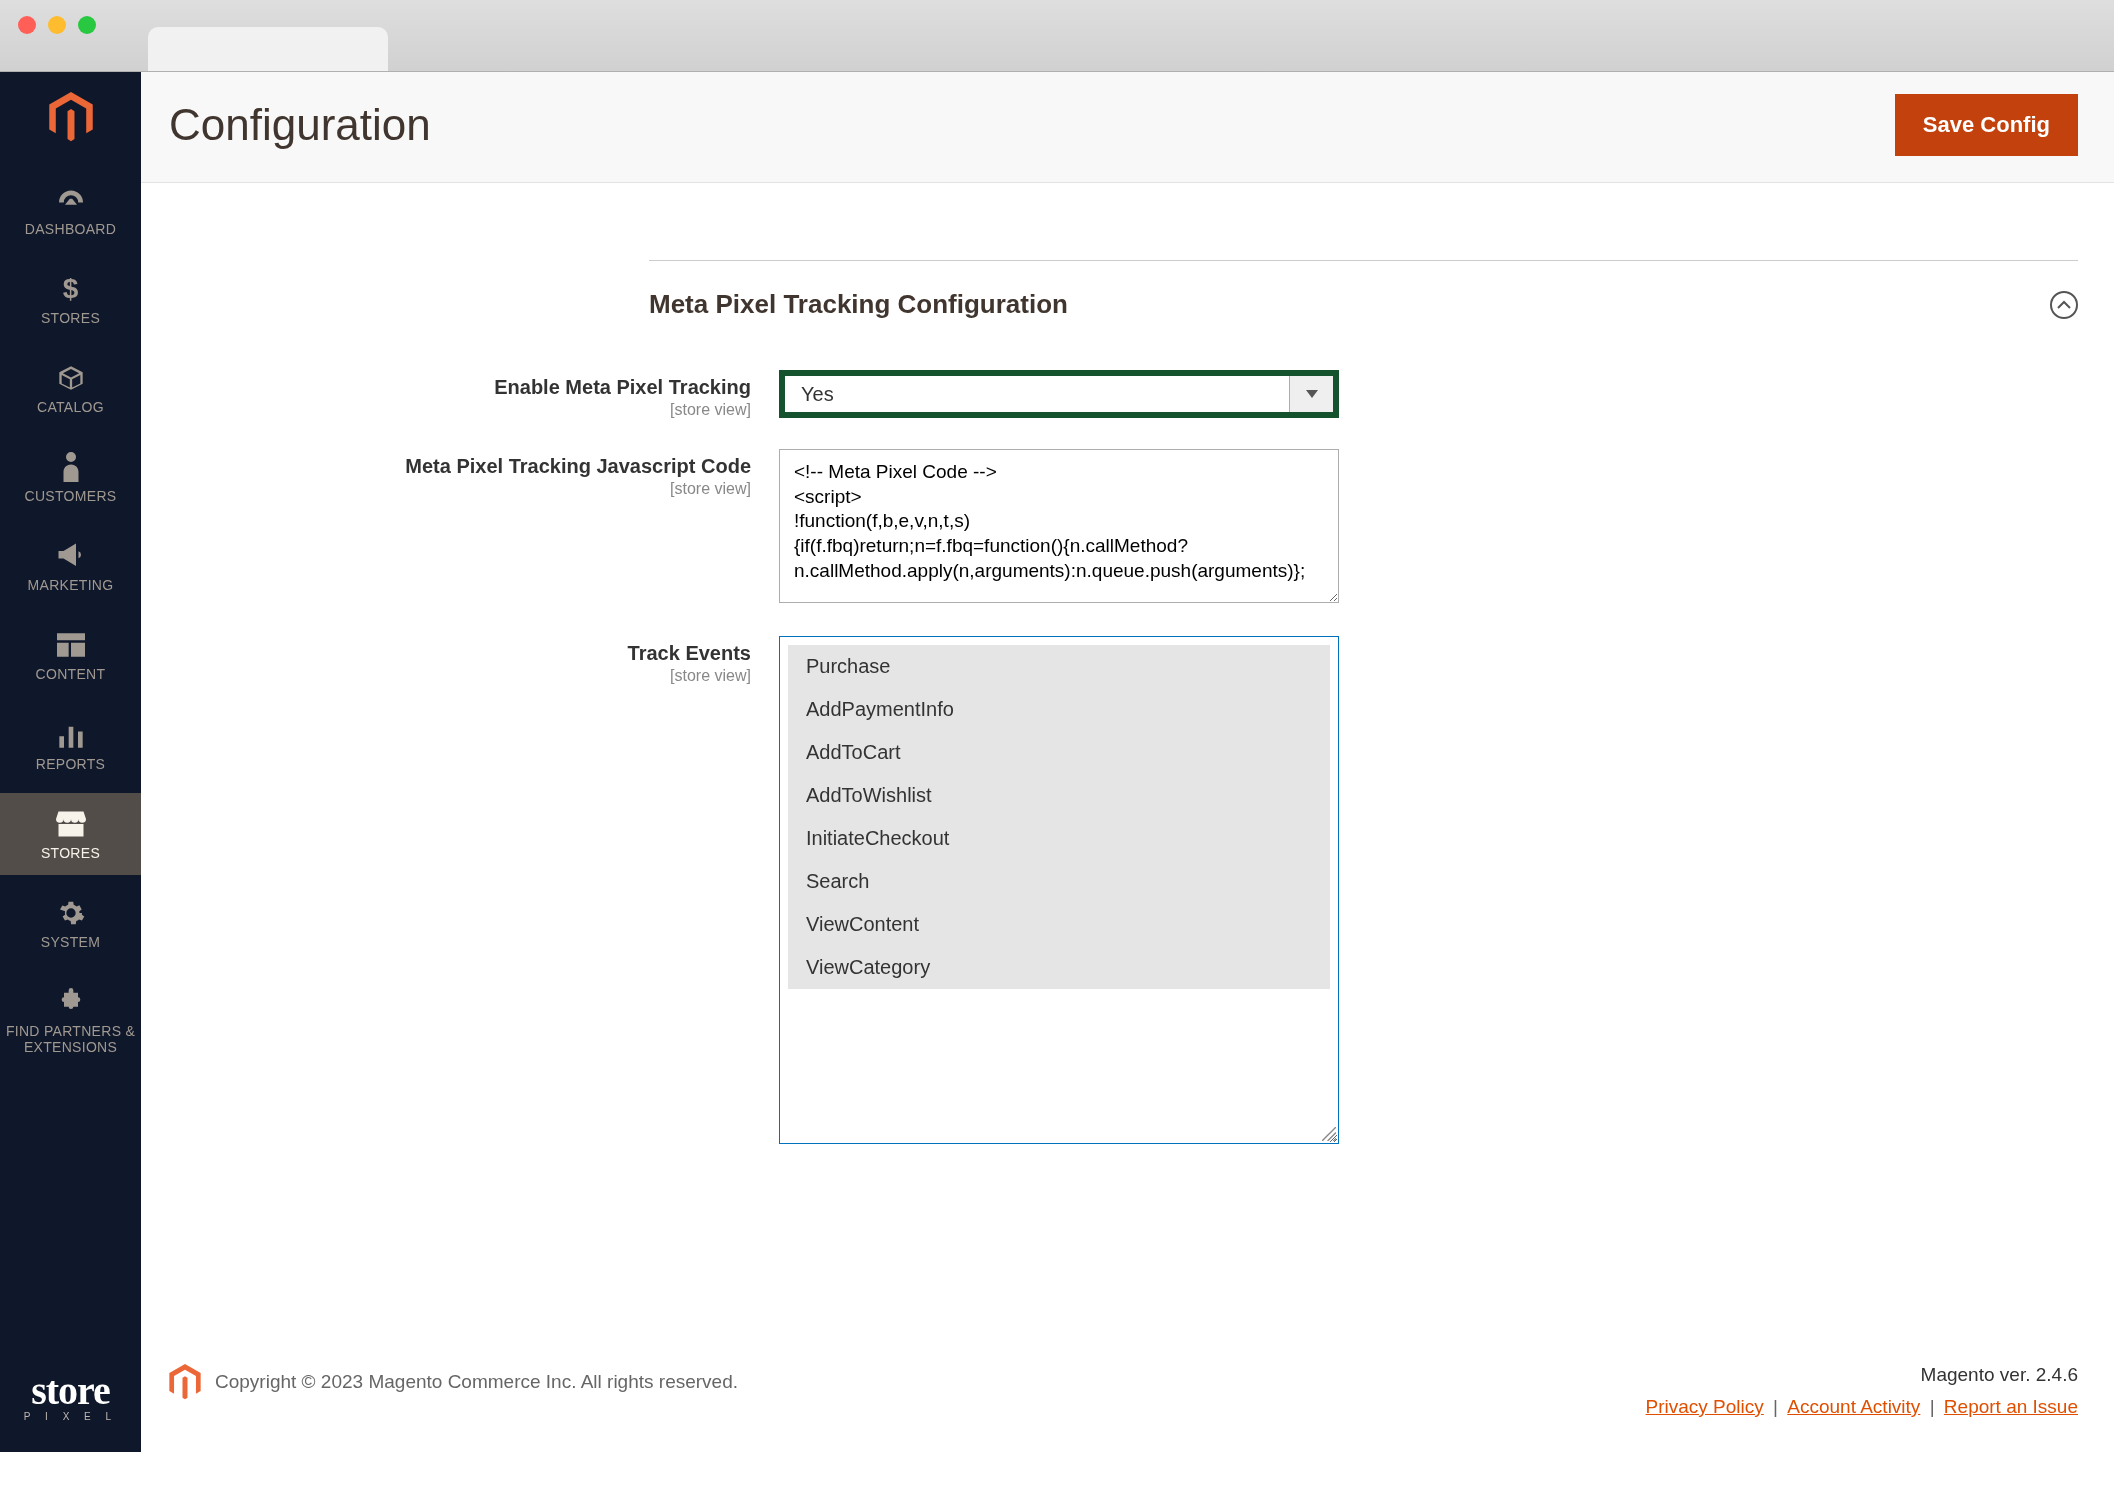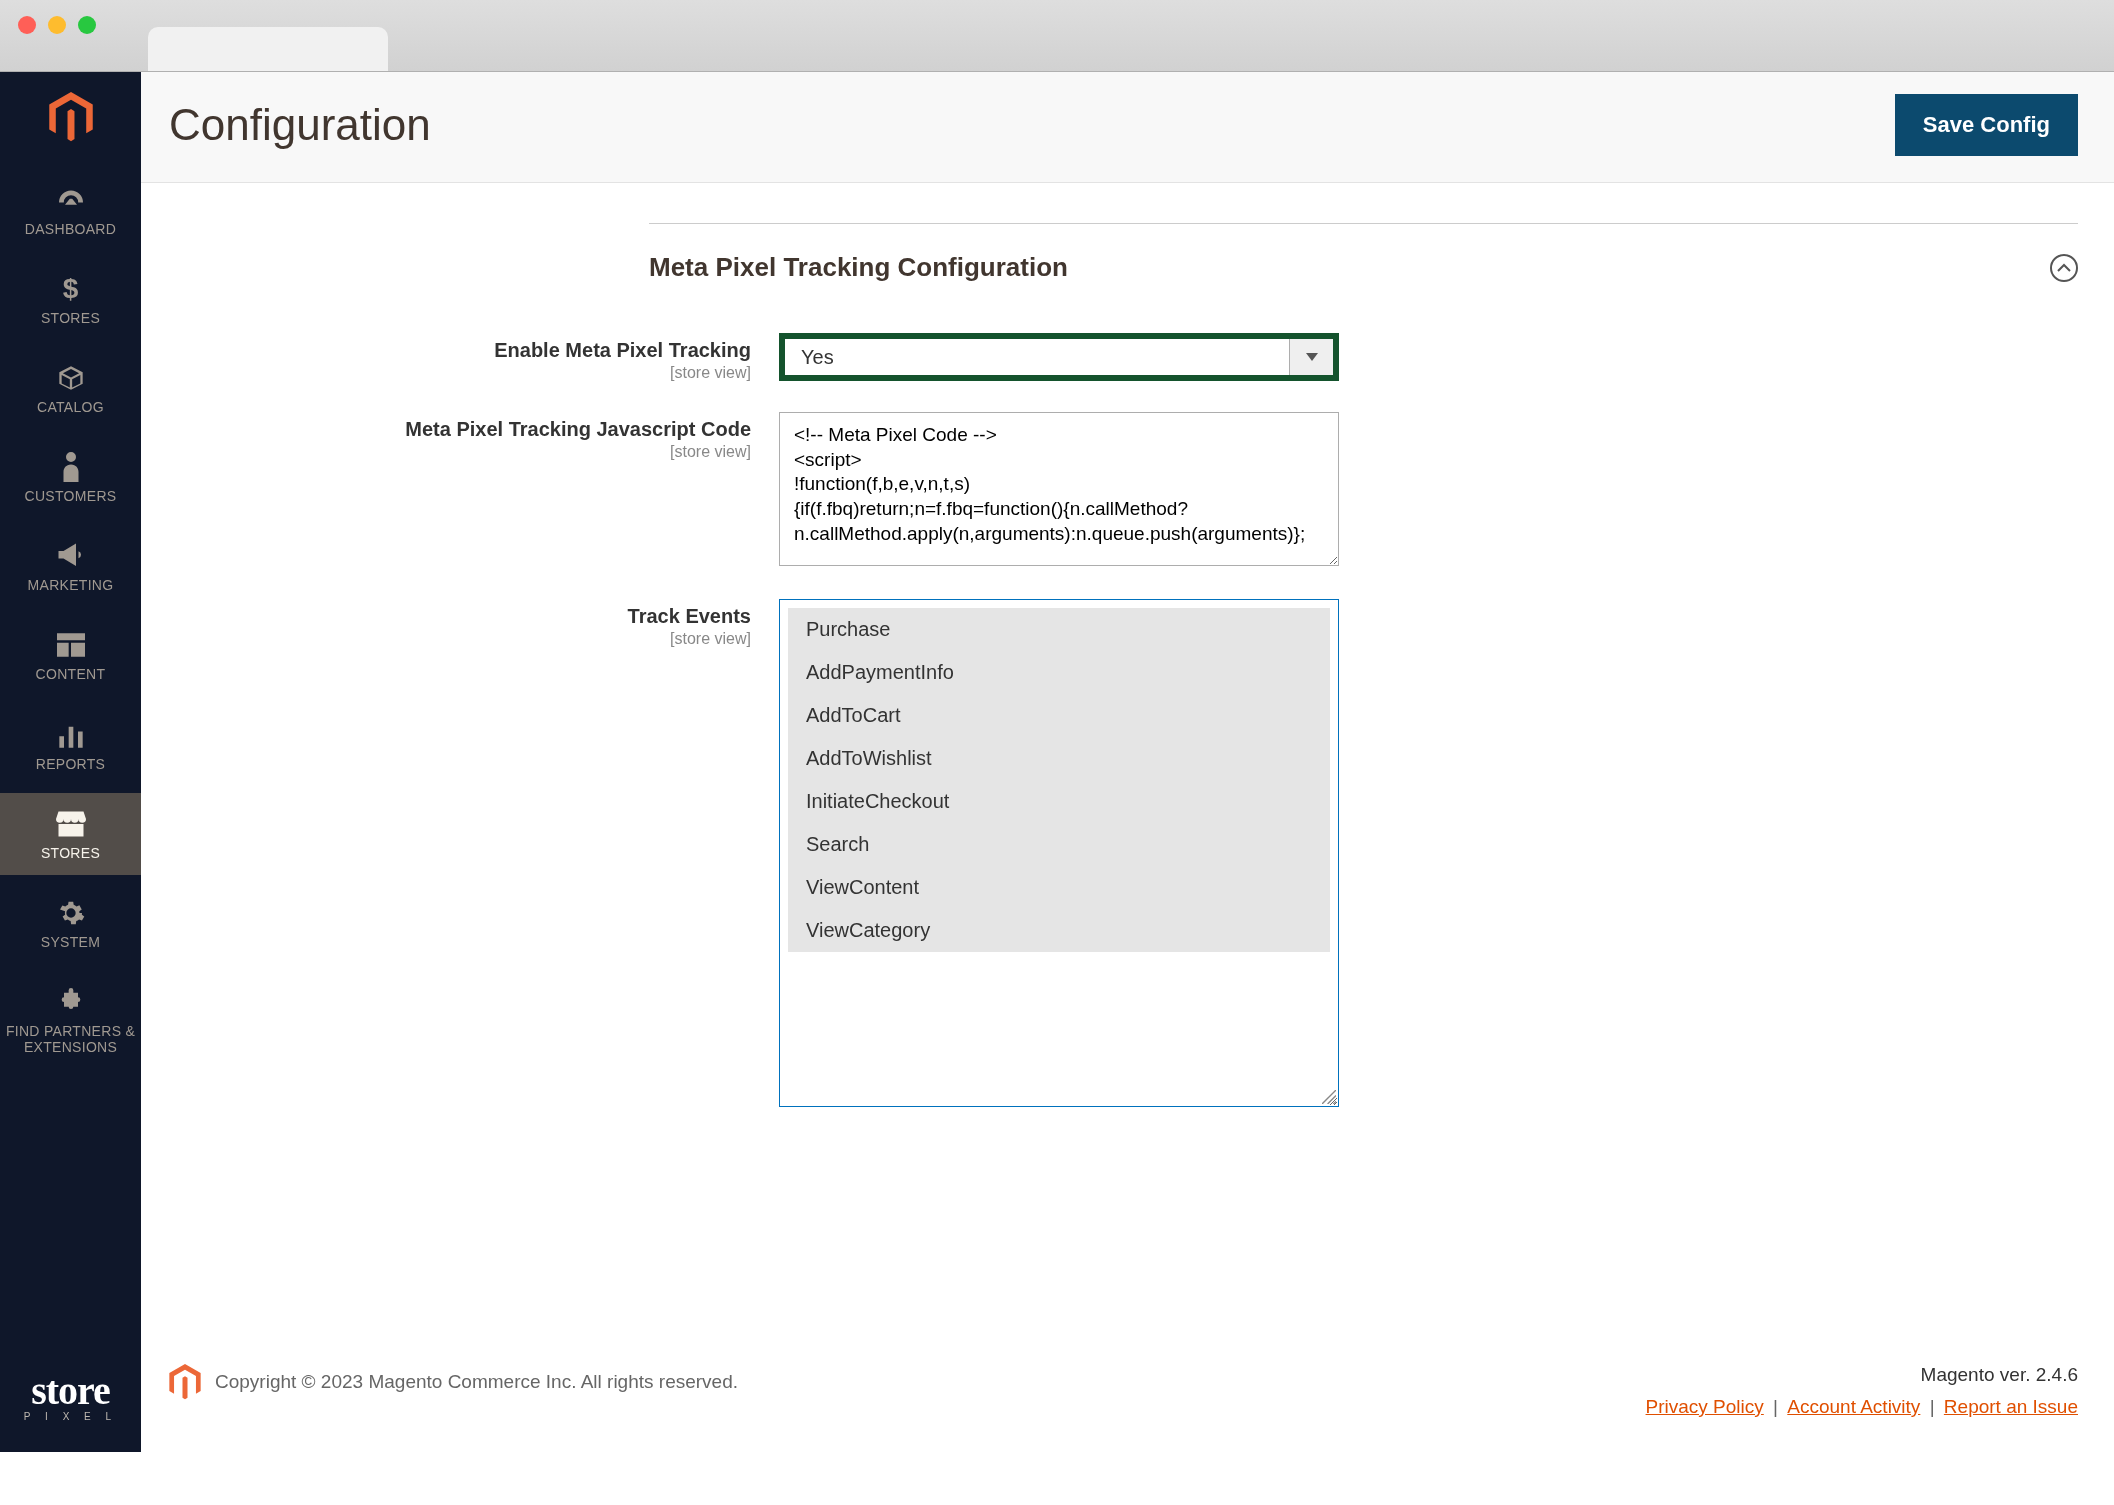--- a/index.html
+++ b/index.html
@@ -21,24 +21,24 @@
 .sidebar-item { display: flex; flex-direction: column; align-items: center; justify-content: center; padding: 16px 4px 14px; cursor: pointer; text-align: center; }
 .sidebar-item.active { background: #524d49; color: #f7f3eb; }
 .sidebar-icon { width: 34px; height: 30px; display: flex; align-items: center; justify-content: center; margin-bottom: 6px; fill: #a09991; color: #a09991; }
 .sidebar-item.active .sidebar-icon { fill: #f7f3eb; color: #f7f3eb; }
 .sidebar-label { font-size: 14px; letter-spacing: 0.3px; font-weight: 500; line-height: 1.15; }
 .sidebar-weltpixel { margin-top: auto; padding: 22px 10px 30px; text-align: center; }
 .welt-text { font-family: Georgia, serif; font-size: 40px; font-weight: 700; color: #fff; letter-spacing: -1px; line-height: 0.9; }
 .welt-sub { font-size: 10px; letter-spacing: 6px; color: #bfb9b1; margin-top: 2px; }
 
 
-.main { flex: 1; display: flex; flex-direction: column; background: #fff; }
+.main { flex: 1; display: flex; flex-direction: column; background: #fff; gap: 37px; }
 .page-header { display: flex; align-items: center; justify-content: space-between; padding: 22px 36px 26px 28px; border-bottom: 1px solid #e3e3e3; background: #f8f8f8; }
 .page-title { font-size: 44px; font-weight: 400; color: #41362f; }
-.save-btn { background: #0c4a6e; color: #fff; font-size: 22px; font-weight: 600; padding: 18px 28px; border: none; cursor: pointer; text-align: center; }
+.save-btn { background: #c2410c; color: #fff; font-size: 22px; font-weight: 600; padding: 18px 28px; border: none; cursor: pointer; text-align: center; }
 
 .content { flex: 1; padding: 40px 36px 60px 28px; } 
 .section-heading-row { display: flex; align-items: center; justify-content: space-between; border-top: 1px solid #ccc; padding-top: 28px; margin-bottom: 50px; margin-left: 480px; }
 .section-heading { font-size: 26px; font-weight: 600; color: #41362f; }
 .collapse-icon { width: 28px; height: 28px; border: 2px solid #555; border-radius: 50%; display: flex; align-items: center; justify-content: center; cursor: pointer; }
 
 .field-row { display: flex; margin-bottom: 30px; }
 .field-label-col { width: 610px; text-align: right; padding-right: 28px; padding-top: 6px; }
 .field-label { font-size: 20px; font-weight: 600; color: #333; }
 .scope-hint { font-size: 16px; color: #888; margin-top: 2px; }

